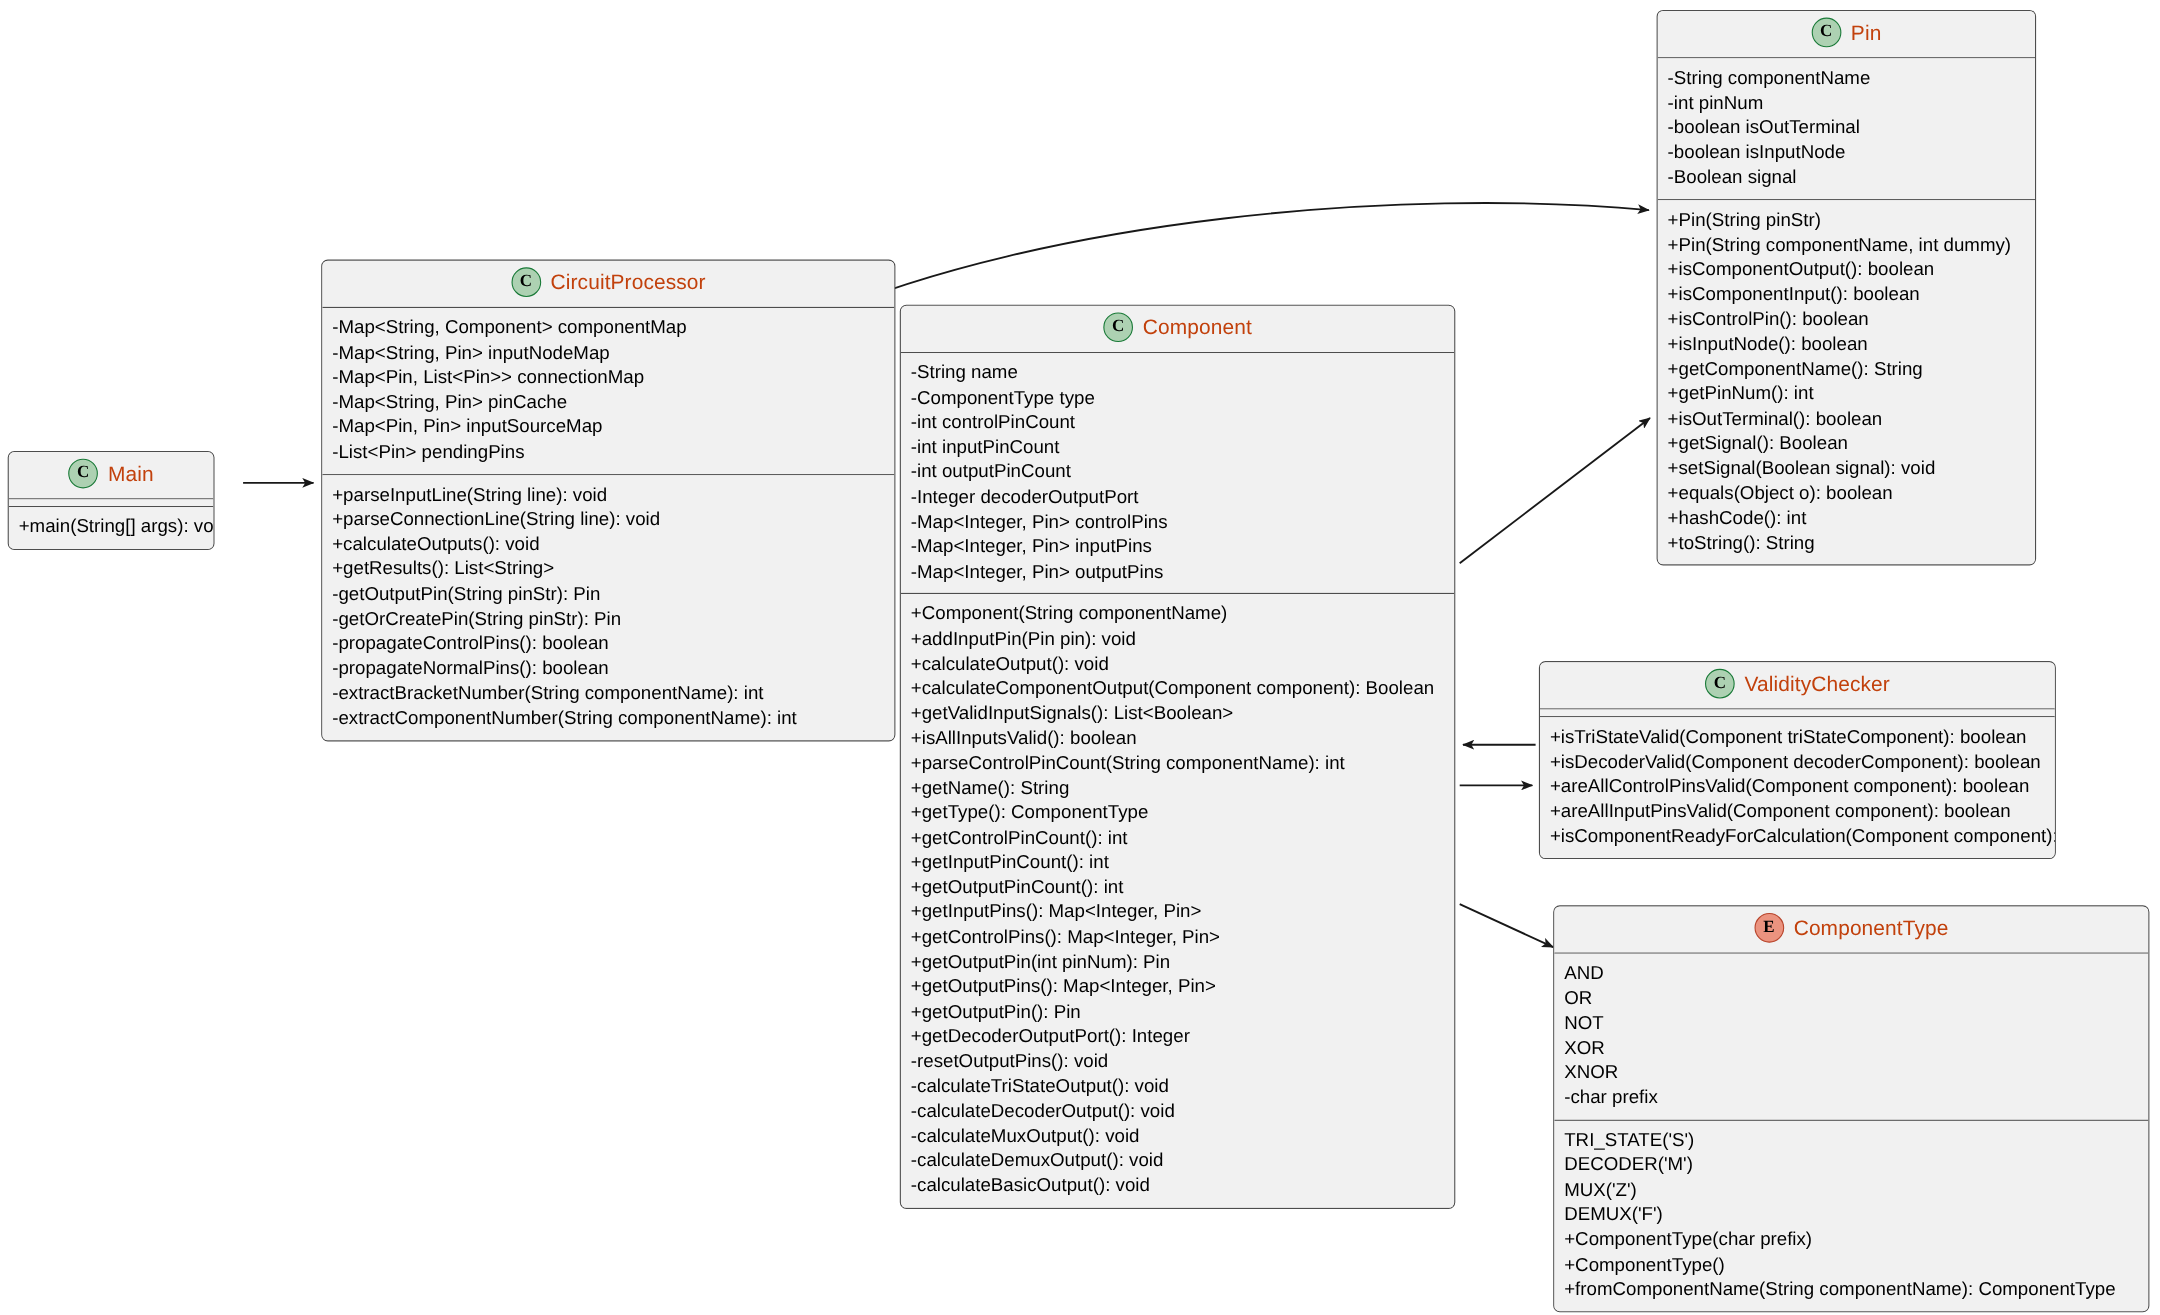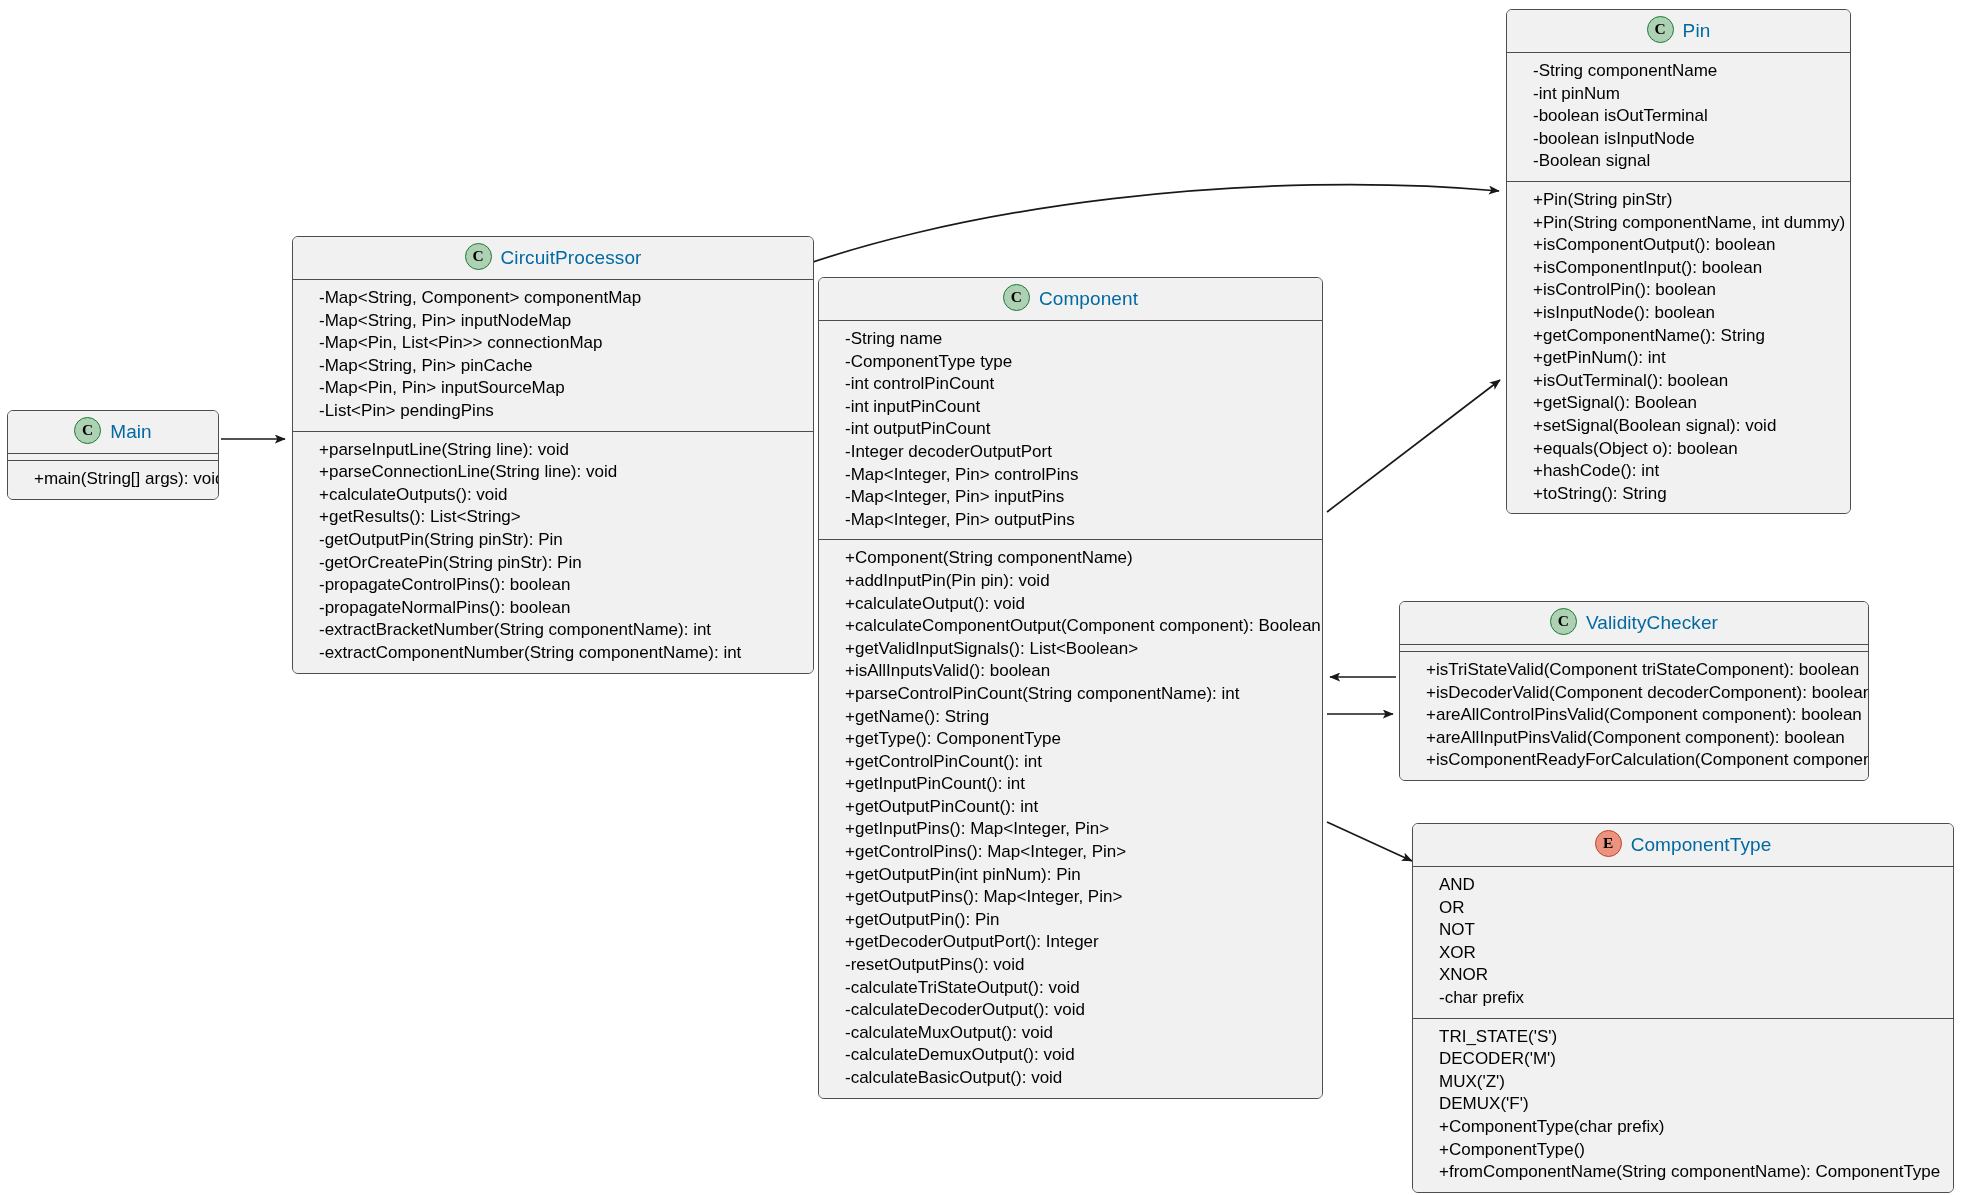--- a/index.html
+++ b/index.html
@@ -70,45 +70,45 @@
     border: 1.4px solid #1a7a38;
   }
   .badge-enum {
     background: #EB937F;
     border: 1.4px solid #b8452c;
   }
   .class-title {
     display: inline-block;
     vertical-align: middle;
     font-size: 19px;
-    color: #0369a1;
+    color: #c2410c;
     letter-spacing: 0.1px;
   }
   .uml-section {
     box-sizing: border-box;
-    padding: 7px 9px 8px 26px;
+    padding: 7px 9px 8px 9px;
     border-bottom: 1.3px solid #4d4d4d;
     background: #f1f1f1;
   }
   .uml-section:last-child {
     border-bottom: none;
   }
   .uml-section.empty {
     padding: 0;
     height: 7px;
   }
   .member {
     font-size: 17px;
     line-height: 22.6px;
     white-space: nowrap;
     color: #000000;
   }
 
   
-  #cls-main        { left: 7px;    top: 410px;  width: 212px; }
+  #cls-main        { left: 7px;    top: 410px;  width: 188px; }
   #cls-processor   { left: 292px;  top: 236px;  width: 522px; }
   #cls-component   { left: 818px;  top: 277px;  width: 505px; }
   #cls-pin         { left: 1506px; top: 9px;    width: 345px; }
   #cls-validity    { left: 1399px; top: 601px;  width: 470px; }
   #cls-enum        { left: 1412px; top: 823px;  width: 542px; }
 </style>
 </head>
 <body>
 
 <div id="canvas">

